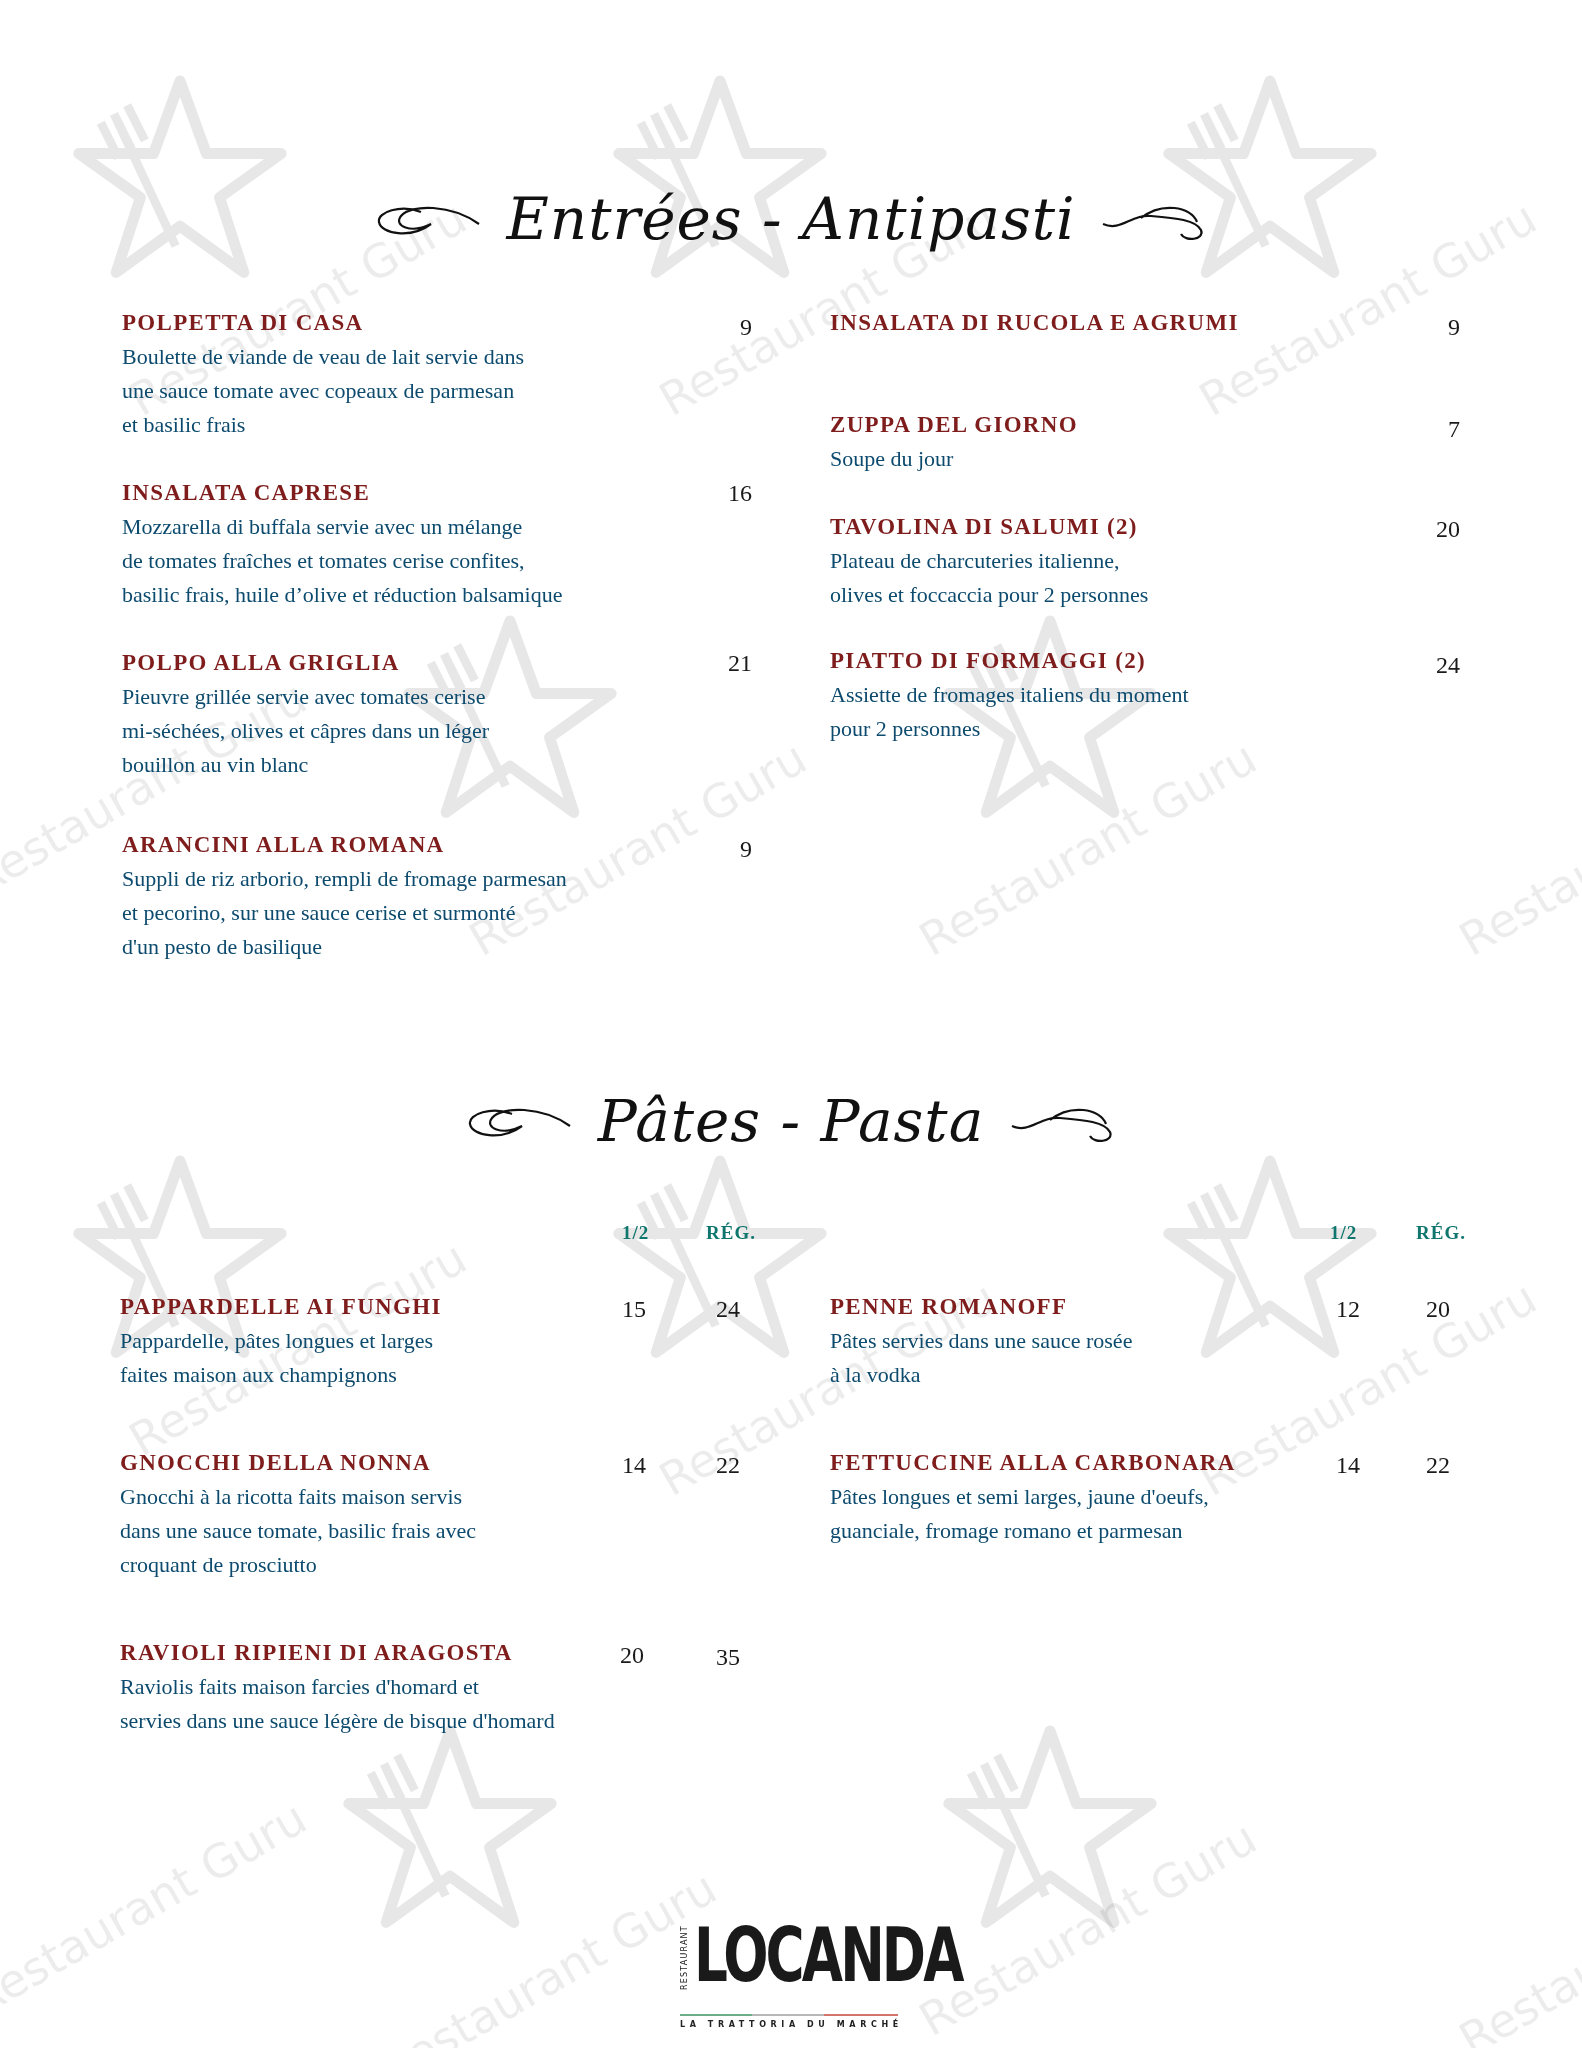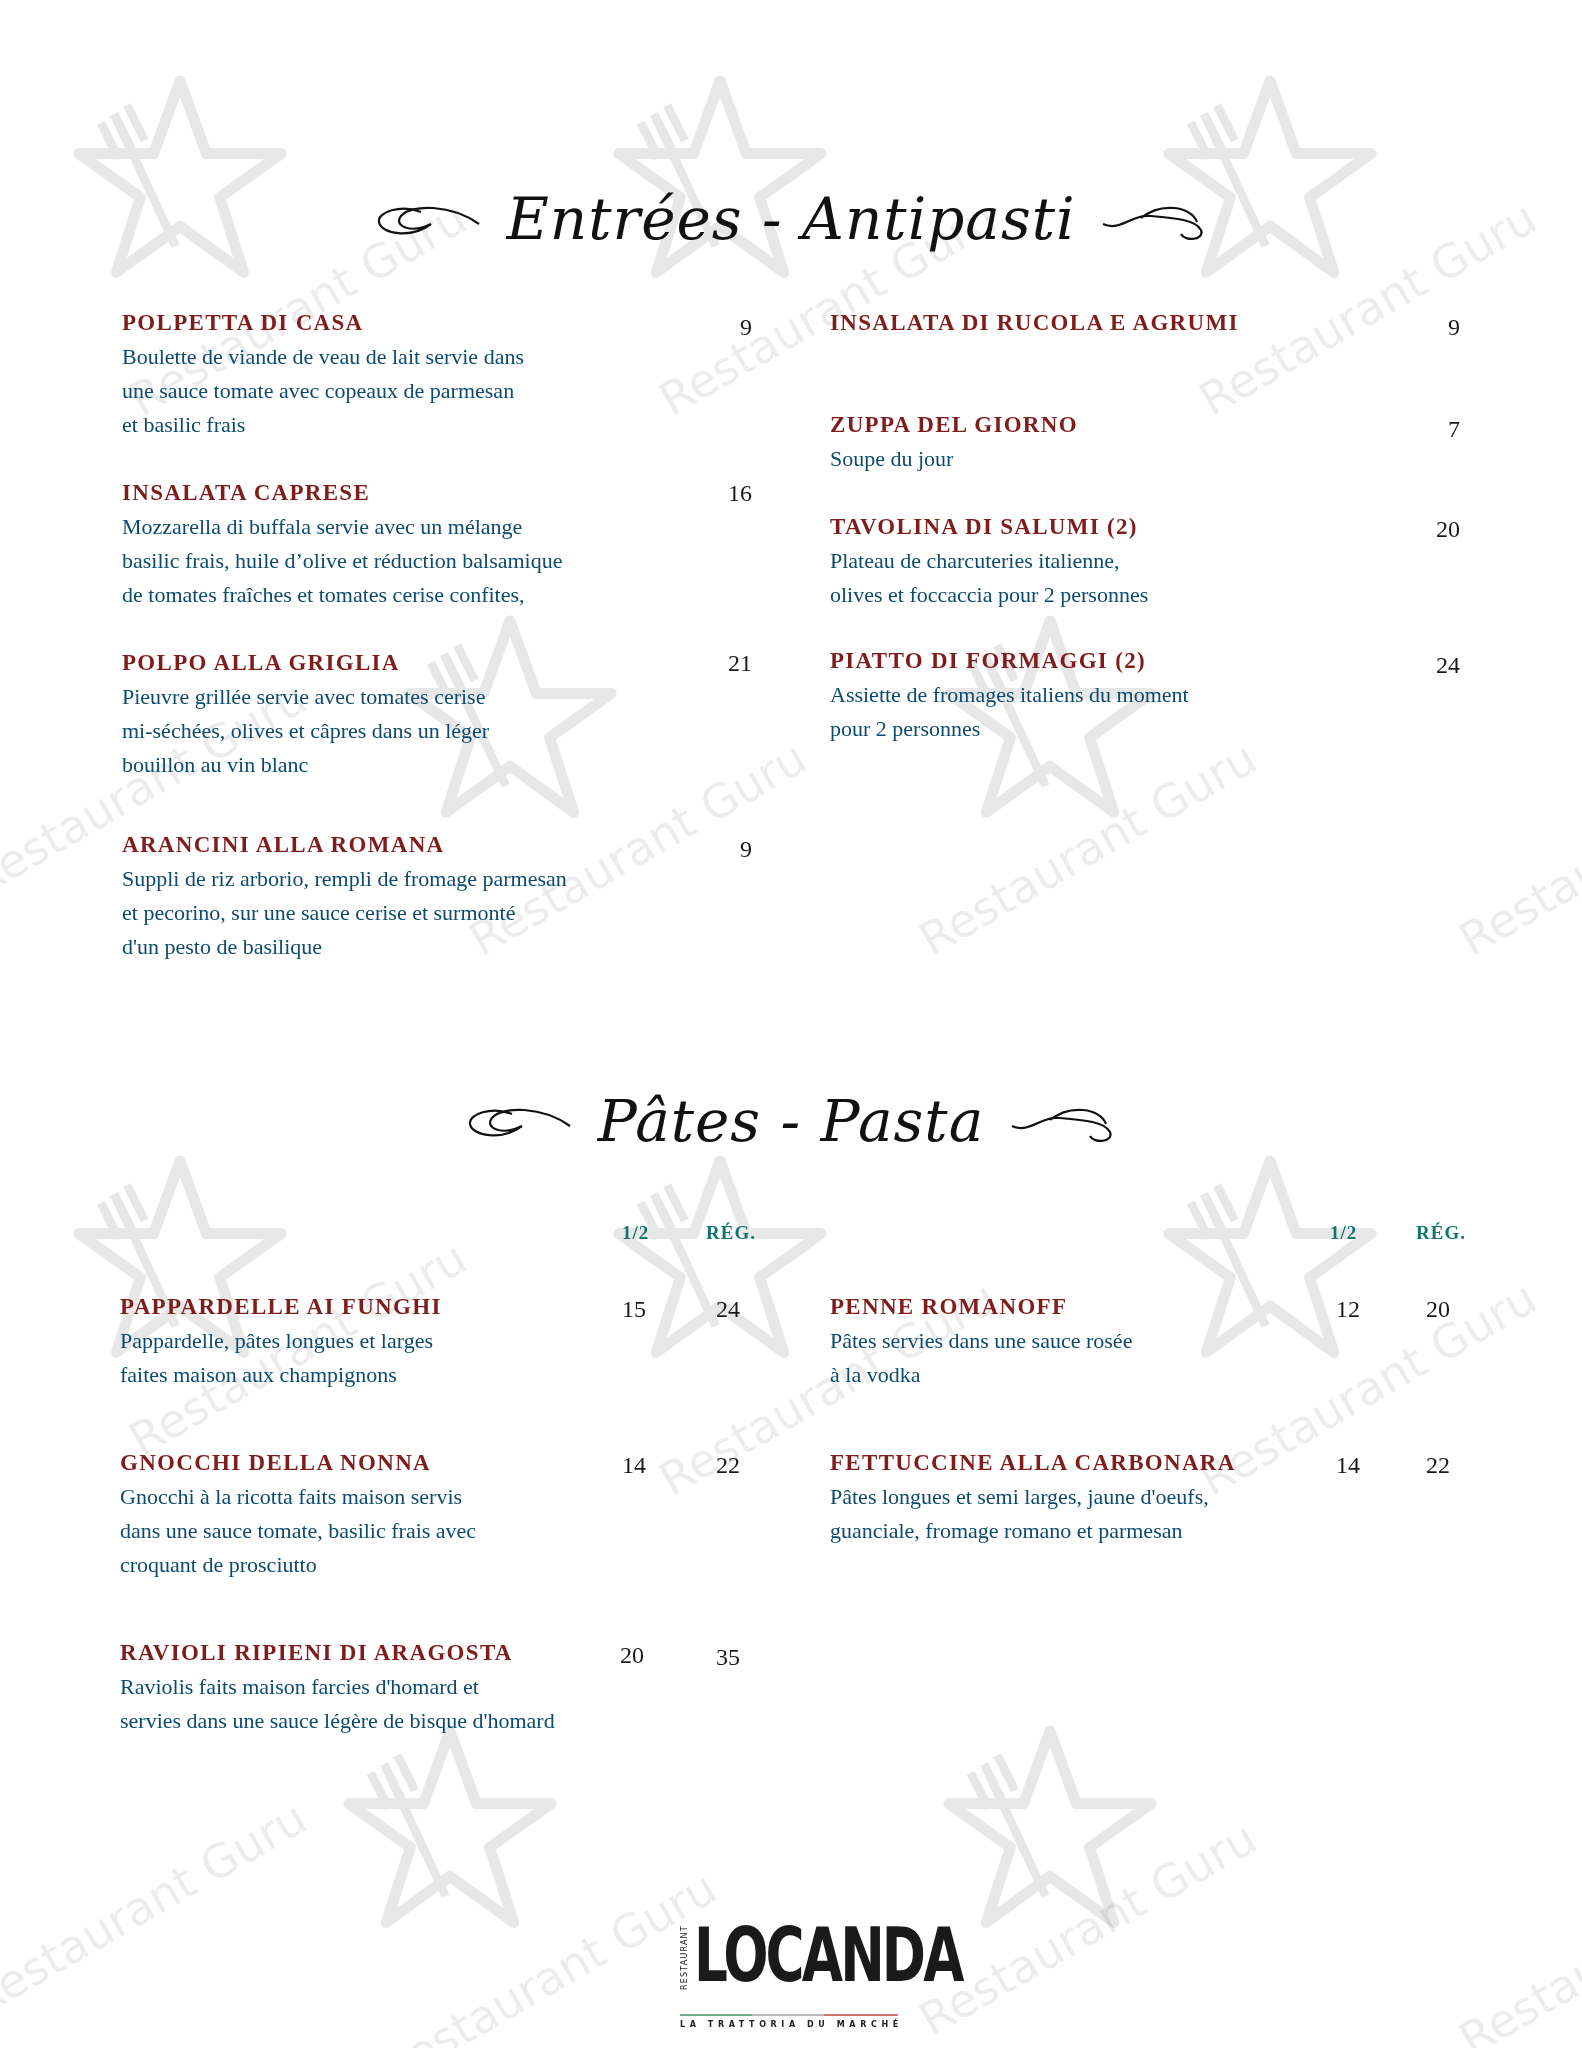--- a/index.html
+++ b/index.html
@@ -138,22 +138,22 @@
 <div class="item" style="left:122px;top:306px;width:630px">
   <div class="item-name">POLPETTA DI CASA</div>
   <div class="item-desc">Boulette de viande de veau de lait servie dans</div>
   <div class="item-desc">une sauce tomate avec copeaux de parmesan</div>
   <div class="item-desc">et basilic frais</div>
   <div class="price" style="right:0;top:4px">9</div>
 </div>
 <div class="item" style="left:122px;top:476px;width:630px">
   <div class="item-name">INSALATA CAPRESE</div>
   <div class="item-desc">Mozzarella di buffala servie avec un mélange</div>
+  <div class="item-desc">de tomates fraîches et tomates cerise confites,</div>
   <div class="item-desc">basilic frais, huile d’olive et réduction balsamique</div>
-  <div class="item-desc">de tomates fraîches et tomates cerise confites,</div>
   <div class="price" style="right:0;top:0">16</div>
 </div>
 <div class="item" style="left:122px;top:646px;width:630px">
   <div class="item-name">POLPO ALLA GRIGLIA</div>
   <div class="item-desc">Pieuvre grillée servie avec tomates cerise</div>
   <div class="item-desc">mi-séchées, olives et câpres dans un léger</div>
   <div class="item-desc">bouillon au vin blanc</div>
   <div class="price" style="right:0;top:0">21</div>
 </div>
 <div class="item" style="left:122px;top:828px;width:630px">

